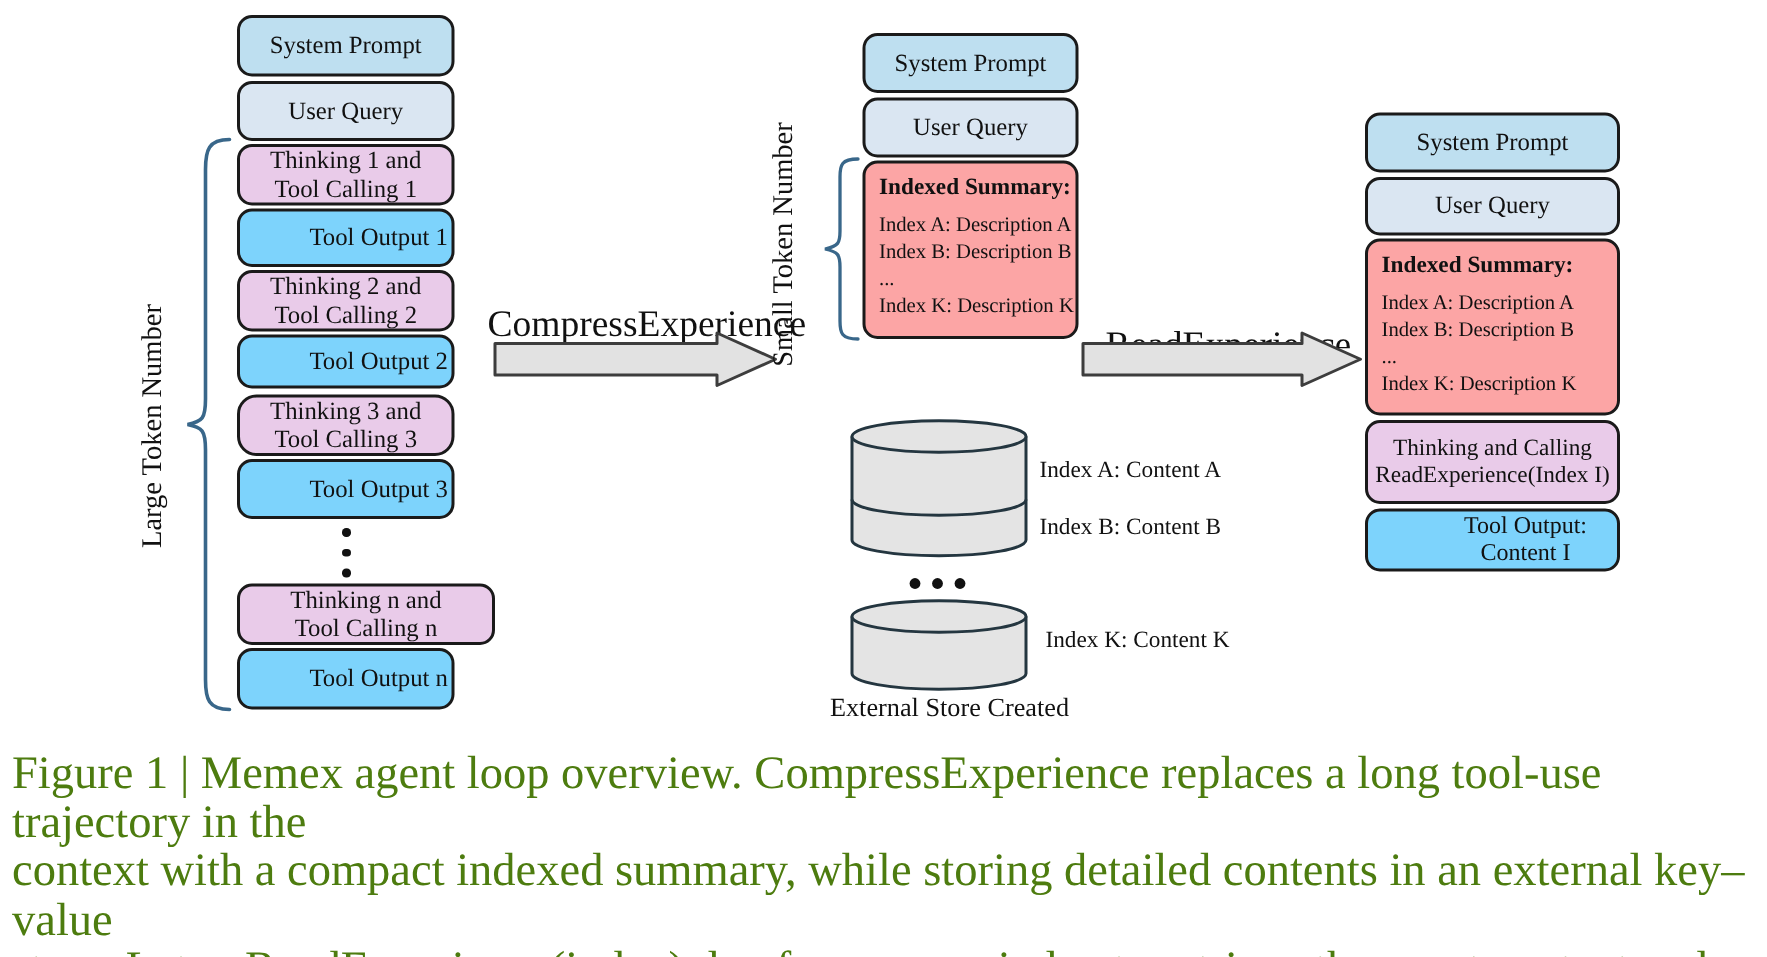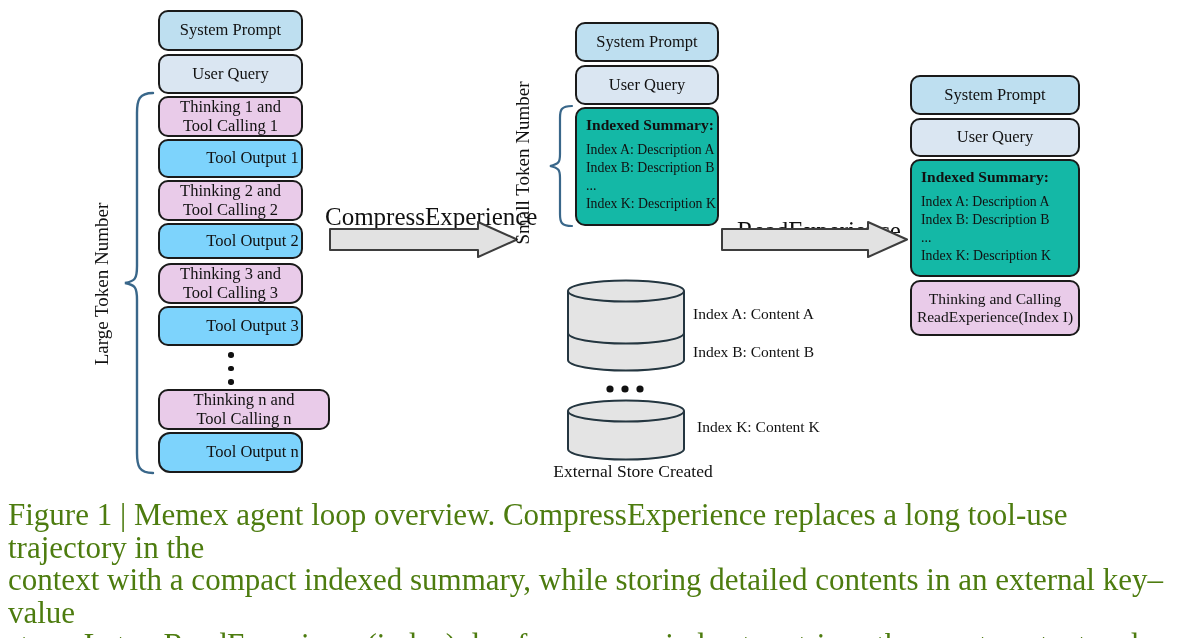--- a/index.html
+++ b/index.html
@@ -5,21 +5,21 @@
   html,body{margin:0;padding:0;background:#fff;}
   #stage{position:relative;width:1178px;height:638px;background:#ffffff;overflow:hidden;
          font-family:"Liberation Serif",serif;color:#111;}
   .box{position:absolute;box-sizing:border-box;border:2px solid #1a1a1a;border-radius:10px;
        display:flex;align-items:center;justify-content:center;text-align:center;
        font-size:16.5px;line-height:1.15;white-space:pre-line;}
   .fill-sp{background:#bedff0;}
   .fill-uq{background:#dae6f2;}
   .fill-th{background:#e9cbe9;}
   .fill-to{background:#7dd3fc;padding-left:44px;}
-  .fill-sum{background:#14b8a6;}
+  .fill-sum{background:#fca5a5;}
   .summary-box{flex-direction:column;align-items:flex-start;justify-content:flex-start;
        text-align:left;padding:7px 9px;}
   .summary-heading{font-weight:bold;font-size:15.5px;margin-bottom:7px;white-space:nowrap;}
   .summary-line{font-size:13.8px;line-height:1.32;white-space:nowrap;}
   .rot-label{position:absolute;transform:rotate(-90deg);transform-origin:center;
        font-size:19px;text-align:center;white-space:nowrap;}
   .arrow-label{position:absolute;font-size:25px;text-align:center;white-space:nowrap;}
   .vdots{position:absolute;display:flex;flex-direction:column;gap:8px;}
   .vdots span{width:5.5px;height:5.5px;border-radius:50%;background:#111;}
   .store-label{position:absolute;font-size:15.5px;white-space:nowrap;}
@@ -46,21 +46,21 @@
   <div class="box fill-to" style="left:158px;top:306px;width:145px;height:40px;">Tool Output 3</div>
 
   <div class="vdots" style="left:228px;top:352px;">
     <span></span>
       <span></span>
       <span></span>
   </div>
 
   <div class="box fill-th" style="left:158px;top:389px;width:172px;height:41px;">Thinking n and
 Tool Calling n</div>
-  <div class="box fill-to" style="left:158px;top:432px;width:145px;height:41px;border-radius:12px;">Tool Output n</div>
+  <div class="box fill-to" style="left:158px;top:432px;width:145px;height:41px;">Tool Output n</div>
 
   <svg style="left:122px;top:91px;" width="34" height="384" viewBox="0 0 34 384">
     <path d="M31,2 C17,2 15,9 15,22 L15,175 C15,188 13,190 3,192 C13,194 15,196 15,209 L15,362 C15,375 17,382 31,382" fill="none" stroke="#39678a" stroke-width="2.4" stroke-linecap="round"></path>
   </svg>
   <div class="rot-label" style="left:-18px;top:273px;width:240px;">Large Token Number</div>
 
   <div class="arrow-label" style="left:325px;top:203px;width:165px;">CompressExperience</div>
   <svg style="left:328px;top:220px;" width="192" height="40" viewBox="0 0 192 40">
     <path d="M2,9 L150,9 L150,2 L189,19.5 L150,37 L150,30 L2,30 Z" fill="#e2e2e2" stroke="#3d3d3d" stroke-width="2" stroke-linejoin="round"></path>
   </svg>
@@ -104,19 +104,21 @@
   <div class="box fill-uq" style="left:910px;top:118px;width:170px;height:39px;">User Query</div>
   <div class="box fill-sum summary-box" style="left:910px;top:159px;width:170px;height:118px;">
     <div class="summary-heading">Indexed Summary:</div>
     <div class="summary-line">Index A: Description A</div>
     <div class="summary-line">Index B: Description B</div>
     <div class="summary-line">...</div>
     <div class="summary-line">Index K: Description K</div>
   </div>
   <div class="box fill-th" style="left:910px;top:280px;width:170px;height:56px;font-size:15.5px;">Thinking and Calling
 ReadExperience(Index I)</div>
+  <div class="box fill-to" style="left:910px;top:339px;width:170px;height:42px;font-size:16px;">Tool Output:
+Content I</div>
 
   <div class="caption">Figure 1 | Memex agent loop overview. CompressExperience replaces a long tool-use trajectory in the
 context with a compact indexed summary, while storing detailed contents in an external key–value
 store. Later, ReadExperience(index) dereferences an index to retrieve the exact content and re-inject
 it into the context, enabling long-horizon execution under a small context window.</div>
 
 </div>
 
 </body></html>

